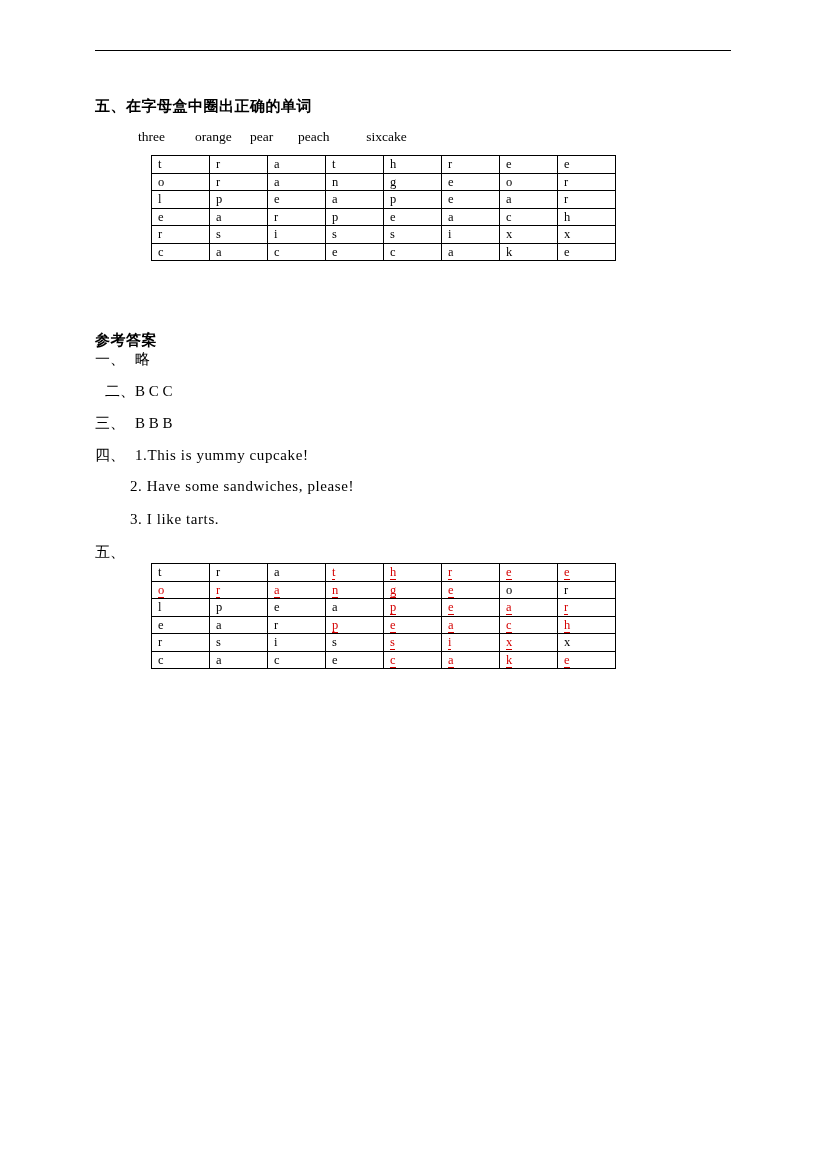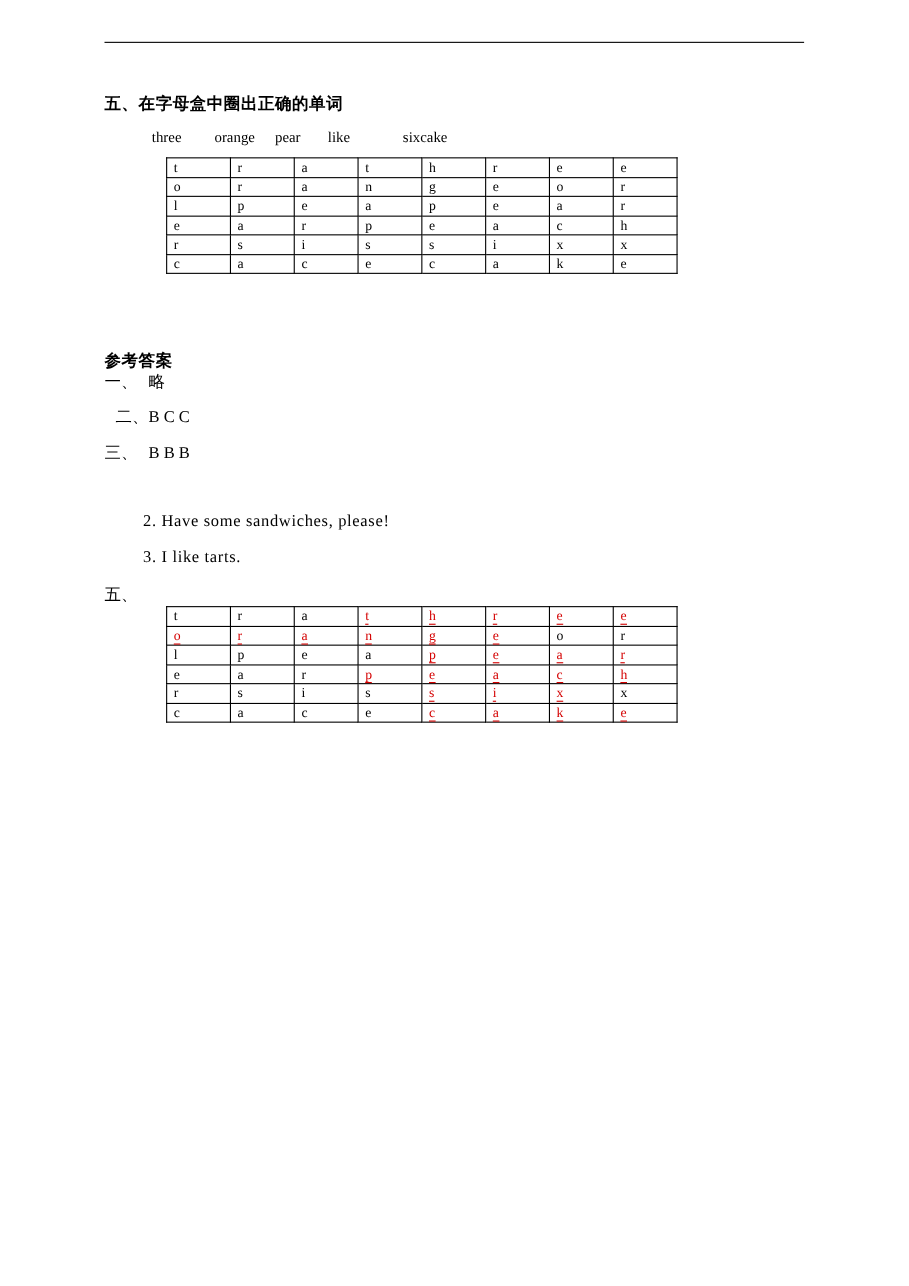--- a/index.html
+++ b/index.html
@@ -12,20 +12,21 @@
     height: 1169px;
     font-family: "Liberation Serif", serif;
     color: #000000;
     position: relative;
   }
   .page {
     position: relative;
     width: 826px;
     height: 848px;
     box-sizing: border-box;
+    margin-top: 12px;
   }
   .top-rule {
     position: absolute;
     left: 95px;
     top: 38px;
     width: 636px;
     border-top: 1px solid #000;
   }
   .sec-heading {
     position: absolute;
@@ -103,21 +104,21 @@
 </head>
 <body>
 
 <div class="page">
 
   <div class="top-rule"></div>
 
   <div class="sec-heading" id="q5-heading">五、在字母盒中圈出正确的单词</div>
 
   <div class="wordlist" id="wordlist">
-    <span class="w0">three</span><span class="w1">orange</span><span class="w2">pear</span><span class="w3">like</span><span class="w4">six</span><span class="w5">cake</span>
+    <span class="w0">three</span><span class="w1">orange</span><span class="w2">pear</span><span class="w3">peach</span><span class="w4">six</span><span class="w5">cake</span>
   </div>
 
   <table class="grid" id="grid-q5">
     <tbody id="grid-q5-body">
         <tr>
           <td>t</td>
           <td>r</td>
           <td>a</td>
           <td>t</td>
           <td>h</td>
@@ -179,20 +180,21 @@
   </table>
 
   <div class="sec-heading" id="ans-heading">参考答案</div>
 
   <div class="ans-line" id="ans1"><span class="lbl">一、</span><span>略</span></div>
 
   <div class="ans-line" id="ans2"><span class="lbl">二、</span><span>B  C  C</span></div>
 
   <div class="ans-line" id="ans3"><span class="lbl">三、</span><span>B  B  B</span></div>
 
+  <div class="ans-line" id="ans4"><span class="lbl">四、</span><span class="spaced">1.This is yummy cupcake!</span></div>
 
   <div class="ans-line spaced" id="ans4b">2. Have some sandwiches, please!</div>
 
   <div class="ans-line spaced" id="ans4c">3. I like tarts.</div>
 
   <div class="ans-line" id="ans5"><span class="lbl">五、</span></div>
 
   <table class="grid" id="grid-ans">
     <tbody id="grid-ans-body">
         <tr>

